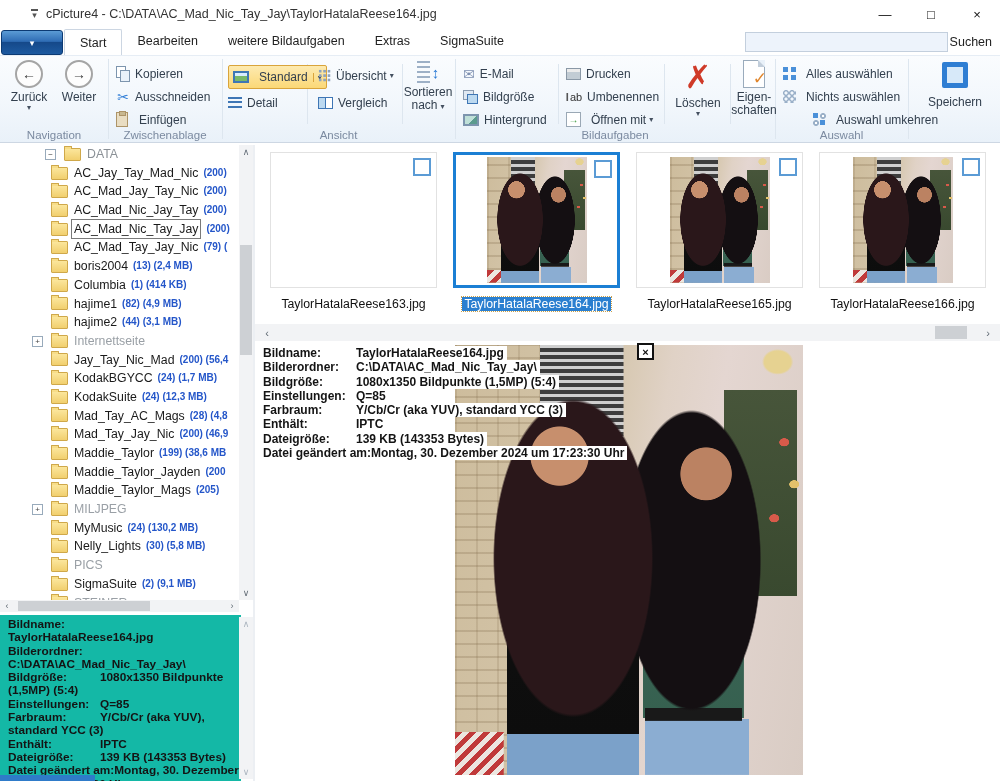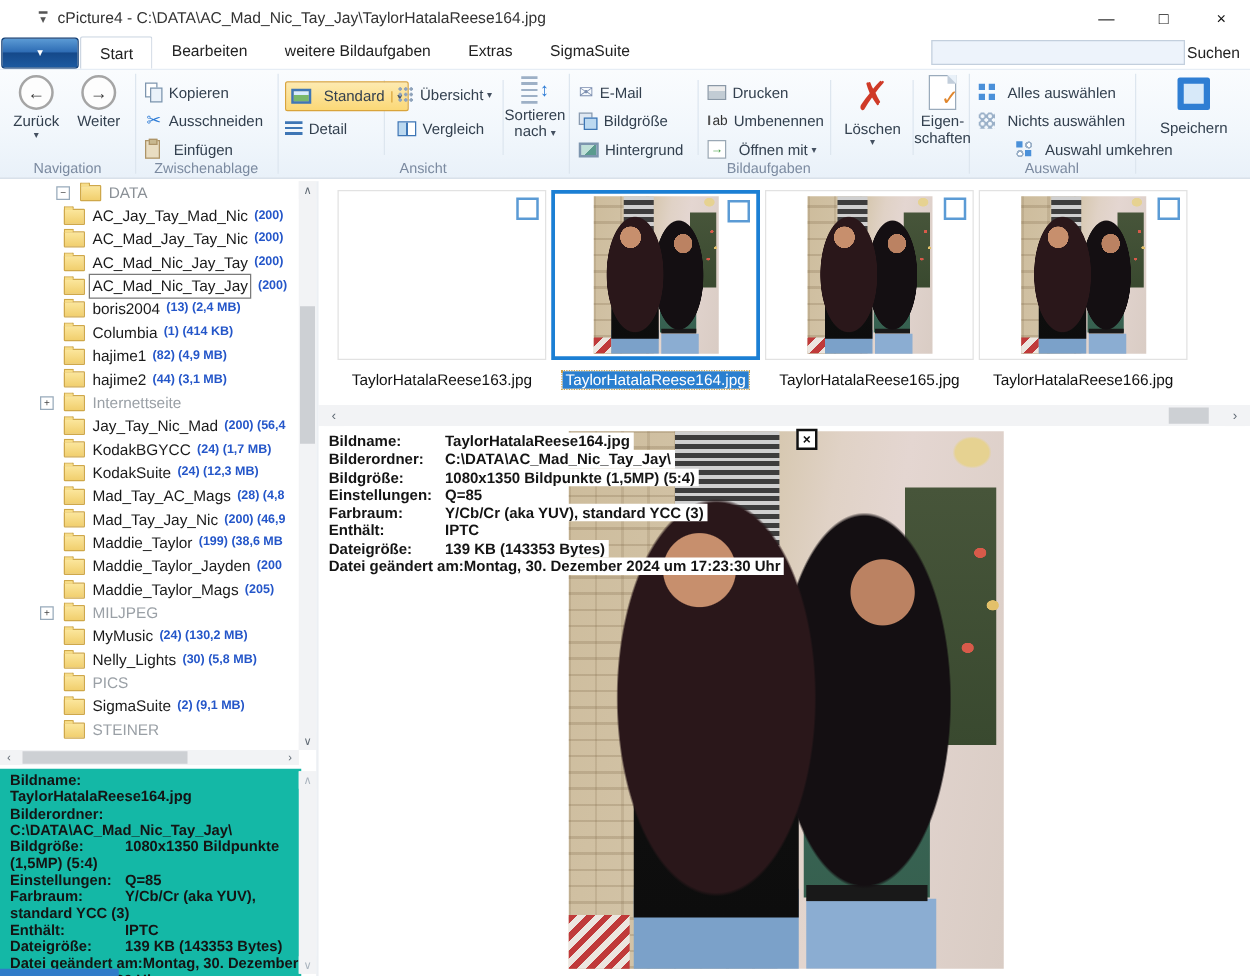--- a/index.html
+++ b/index.html
@@ -91,21 +91,21 @@
   .tree-hs{left:0;top:600px;width:239px;height:12px;}
   
   .metab{position:absolute;left:0;top:615px;width:233px;height:163px;background:#14b8a6;padding:3px 0 0 8px;
          font-size:11.8px;line-height:13.3px;font-weight:600;color:#141414;overflow:hidden;}
   .metab .mlabel{display:inline-block;min-width:92px;}
   .metab-vs{left:239px;top:617px;width:14px;height:162px;}
   .blue-strip{position:absolute;left:0;top:775px;width:95px;height:6px;background:#2f7bc9;}
   
   .vdivider{position:absolute;left:253px;top:145px;width:2px;height:636px;background:#eceff3;}
   
-  .thumbs{position:absolute;left:255px;top:145px;width:745px;height:179px;background:#fff;display:flex;gap:4px;padding:7px 0 0 15px;box-sizing:border-box;}
+  .thumbs{position:absolute;left:255px;top:145px;width:745px;height:179px;background:#fff;display:flex;gap:16px;padding:7px 0 0 15px;box-sizing:border-box;}
   .thumb-item{width:167px;flex:none;}
   .thumb-card{width:167px;height:136px;border:1px solid #e2e2e2;box-sizing:border-box;background:#fff;position:relative;display:flex;align-items:center;justify-content:center;}
   .thumb-item.selected .thumb-card{border:3px solid #1b7fd4;}
   .thumb-photo{width:100px;height:126px;}
   .thumb-check{position:absolute;top:5px;right:5px;width:14px;height:14px;border:2px solid #5b9bd5;background:#fff;}
   .thumb-label{display:block;margin-top:9px;text-align:center;font-size:12.3px;color:#111;}
   .thumb-label span{padding:0 2px;}
   .thumb-item.selected .thumb-label span{background:#2a7fd0;color:#fff;outline:1px dotted #caa04a;}
   .thumb-hs{left:255px;top:324px;width:745px;height:17px;}
   
@@ -351,20 +351,26 @@
           <span class="tinfo">(200)</span>
         </div>
 
         <div class="trow child selected">
           <span class="expbox">+</span>
           <span class="folder"></span>
           <span class="tname">AC_Mad_Nic_Tay_Jay</span>
           <span class="tinfo">(200)</span>
         </div>
 
+        <div class="trow child">
+          <span class="expbox">+</span>
+          <span class="folder"></span>
+          <span class="tname">AC_Mad_Tay_Jay_Nic</span>
+          <span class="tinfo">(79) (</span>
+        </div>
 
         <div class="trow child">
           <span class="expbox">+</span>
           <span class="folder"></span>
           <span class="tname">boris2004</span>
           <span class="tinfo">(13) (2,4 MB)</span>
         </div>
 
         <div class="trow child">
           <span class="expbox">+</span>

